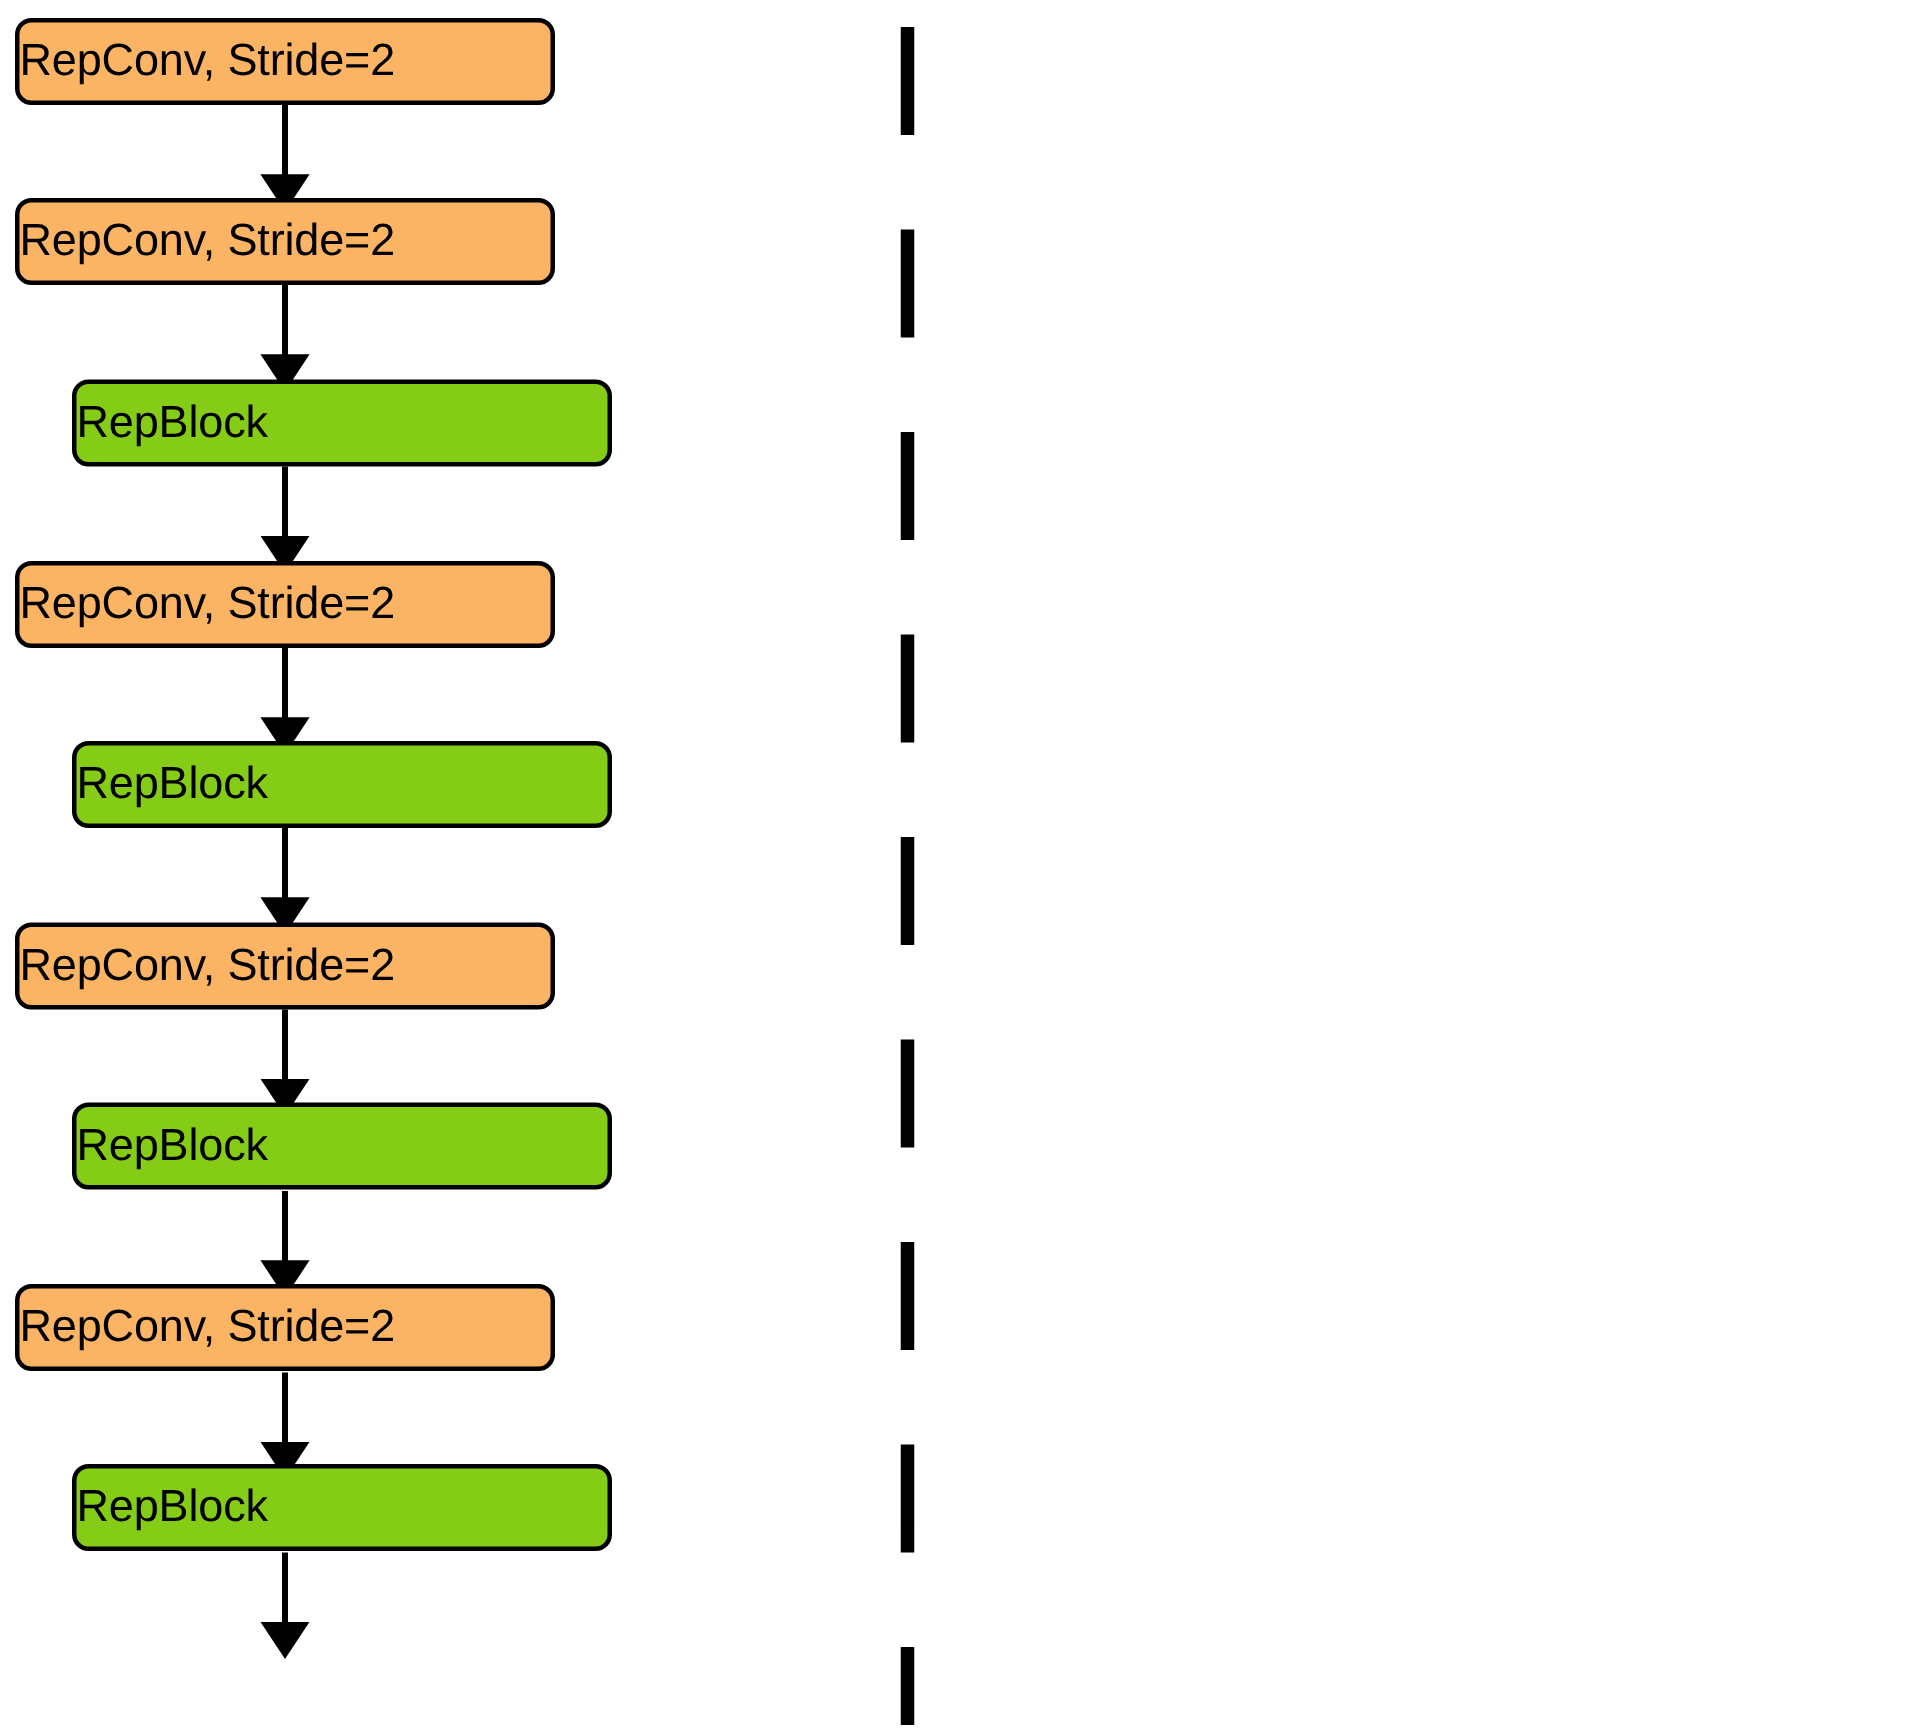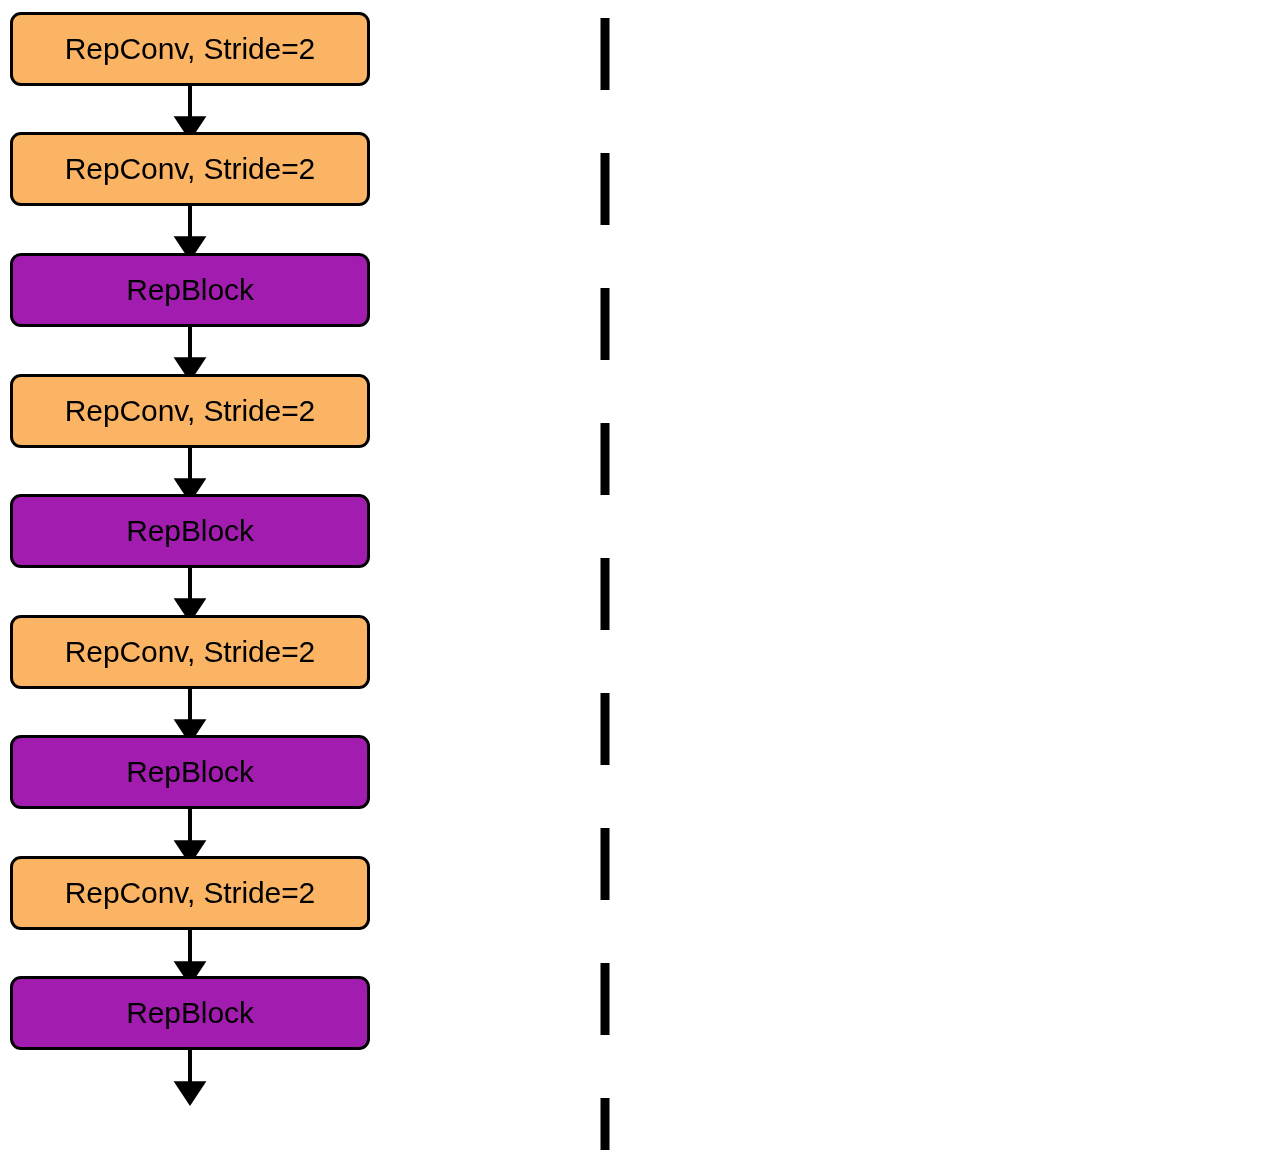--- a/index.html
+++ b/index.html
@@ -22,34 +22,34 @@
     position: absolute;
     left: 0;
     top: 0;
     width: 390px;
     height: 1155px;
   }
   .node-box {
     position: absolute;
     left: 10px;
     width: 360px;
-    height: 74px;
+    height: 58px;
     box-sizing: border-box;
     border: 3px solid #000000;
     border-radius: 11px;
     display: flex;
     align-items: center;
-    justify-content: center;
+    justify-content: flex-start;
     font-size: 30px;
     color: #000000;
     line-height: 1;
     letter-spacing: -0.1px;
   }
   .fill-orange { background: #FBB464; }
-  .fill-green  { background: #a21caf; }
+  .fill-green  { background: #84cc16; margin-left: 38px; }
   .fill-lightgreen { background: #B8E0A0; }
   
   #divider {
     position: absolute;
     left: 598px;
     top: 0;
     width: 14px;
     height: 1155px;
   }
   

